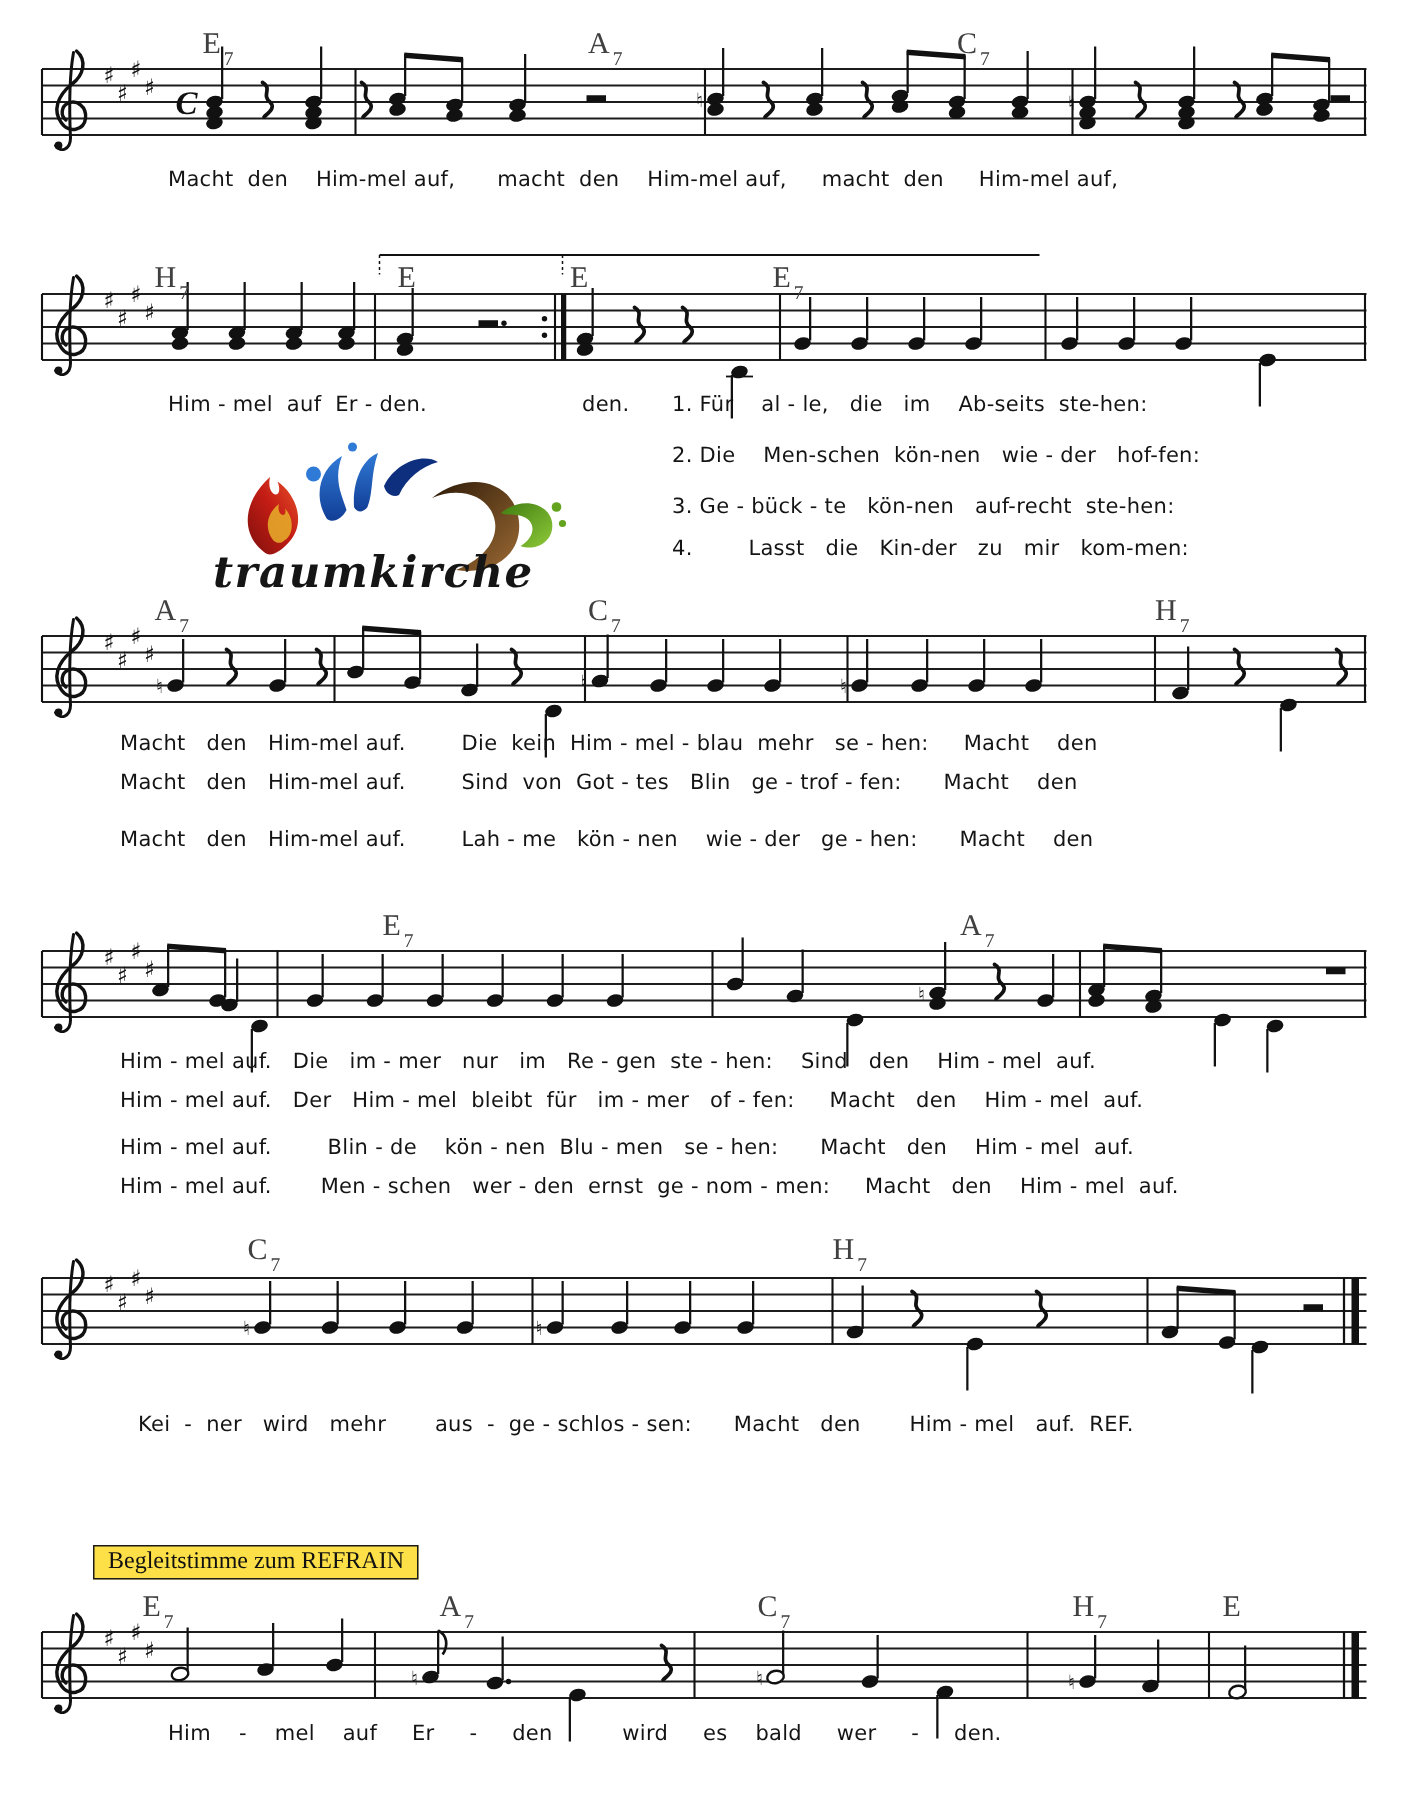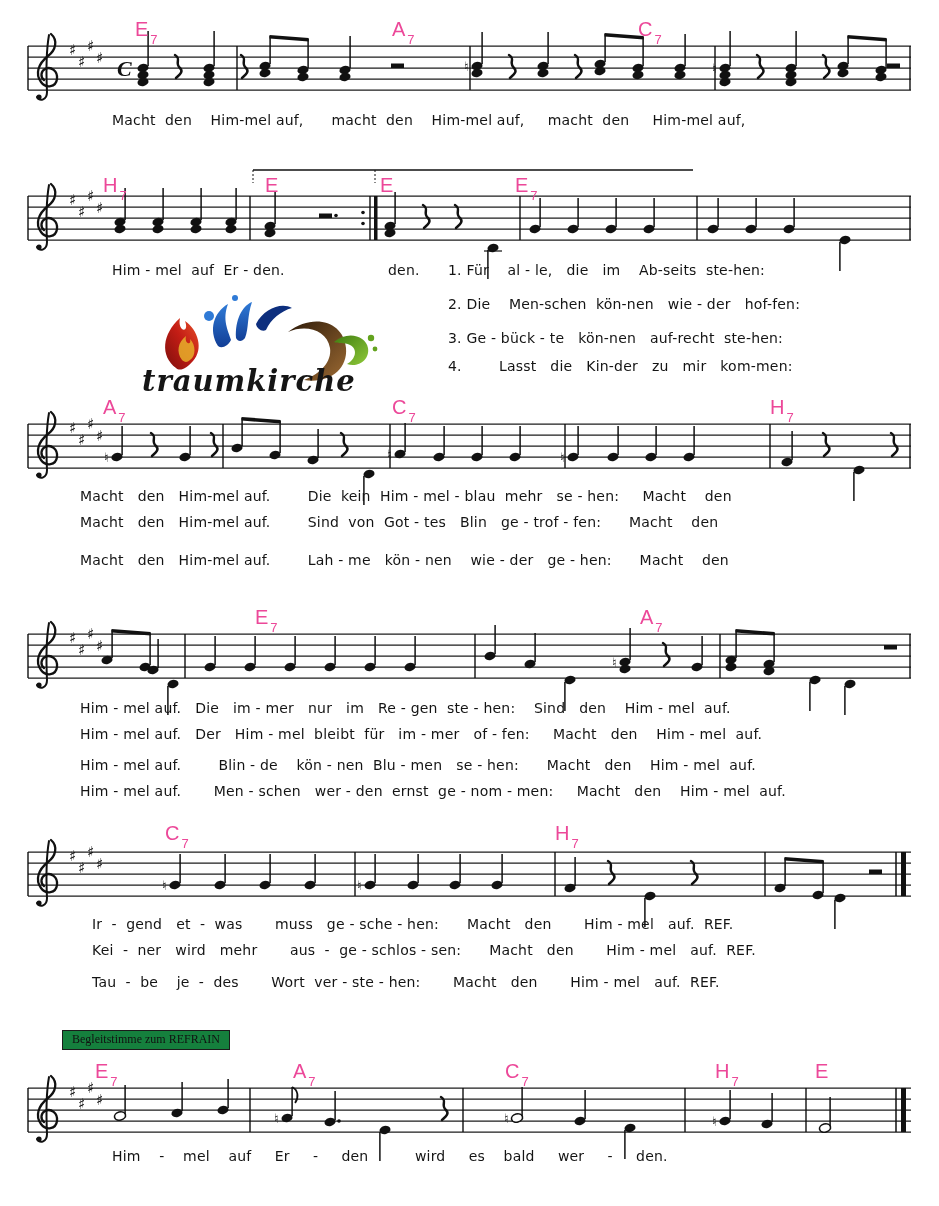--- a/index.html
+++ b/index.html
@@ -1,24 +1,24 @@
 <!DOCTYPE html>
 <html><head>
 <meta charset="utf-8">
 <style>
   html,body{margin:0;padding:0;background:#ffffff;}
   #page{position:relative;width:939px;height:1206px;background:#ffffff;overflow:hidden;
         font-family:"DejaVu Sans",sans-serif;color:#141414;}
   .sysvg{position:absolute;left:25px;width:890px;height:120px;}
-  .chord{position:absolute;font-size:20px;color:#ec4899;letter-spacing:1px;
-         font-family:Liberation Sans, sans-serif;}
+  .chord{position:absolute;font-size:20px;color:#404040;letter-spacing:1px;
+         font-family:Liberation Serif, serif;}
   .chord sub{font-size:13px;position:relative;top:3px;left:1px;}
   .lyr{position:absolute;font-size:14px;white-space:pre;color:#141414;letter-spacing:0.2px;}
-  .blabel{position:absolute;font-family:"Liberation Serif",serif;font-size:12px;
-          border:1.6px solid #1b1b1b;padding:1px 9px 2px;background:#15803d;color:#111;}
+  .blabel{position:absolute;font-family:"Liberation Serif",serif;font-size:16px;
+          border:1.6px solid #1b1b1b;padding:1px 9px 2px;background:#fde047;color:#111;}
   .logo{position:absolute;left:138px;top:294px;width:240px;height:104px;}
 </style>
 </head>
 <body>
 
 <div id="page">
 
   <svg id="sys1" class="sysvg" style="top:16px" viewBox="0 0 890 120">
       <line x1="3" y1="30" x2="886" y2="30" stroke="#1c1c1c" stroke-width="1.25"></line>
       <line x1="3" y1="41" x2="886" y2="41" stroke="#1c1c1c" stroke-width="1.25"></line>
@@ -431,23 +431,21 @@
 
   <div class="lyr" style="left:80px;top:488px">Macht   den   Him-mel auf.        Die  kein  Him - mel - blau  mehr   se - hen:     Macht    den</div>
   <div class="lyr" style="left:80px;top:514px">Macht   den   Him-mel auf.        Sind  von  Got - tes   Blin   ge - trof - fen:      Macht    den</div>
   <div class="lyr" style="left:80px;top:552px">Macht   den   Him-mel auf.        Lah - me   kön - nen    wie - der   ge - hen:      Macht    den</div>
 
   <div class="lyr" style="left:80px;top:700px">Him - mel auf.   Die   im - mer   nur   im   Re - gen  ste - hen:    Sind   den    Him - mel  auf.</div>
   <div class="lyr" style="left:80px;top:726px">Him - mel auf.   Der   Him - mel  bleibt  für   im - mer   of - fen:     Macht   den    Him - mel  auf.</div>
   <div class="lyr" style="left:80px;top:757px">Him - mel auf.        Blin - de    kön - nen  Blu - men   se - hen:      Macht   den    Him - mel  auf.</div>
   <div class="lyr" style="left:80px;top:783px">Him - mel auf.       Men - schen   wer - den  ernst  ge - nom - men:     Macht   den    Him - mel  auf.</div>
 
-  <div class="lyr" style="left:92px;top:916px">Ir  -  gend   et  -  was       muss   ge - sche - hen:      Macht   den       Him - mel   auf.  REF.</div>
   <div class="lyr" style="left:92px;top:942px">Kei  -  ner   wird   mehr       aus  -  ge - schlos - sen:      Macht   den       Him - mel   auf.  REF.</div>
-  <div class="lyr" style="left:92px;top:974px">Tau  -  be    je  -  des       Wort  ver - ste - hen:       Macht   den       Him - mel   auf.  REF.</div>
 
   <div class="blabel" style="left:62px;top:1030px">Begleitstimme zum REFRAIN</div>
 
   <div class="lyr" style="left:112px;top:1148px">Him    -    mel    auf     Er     -     den          wird     es    bald     wer     -     den.</div>
 
   <svg class="logo" viewBox="0 0 240 104">
     <defs>
       <linearGradient id="gRed" x1="0" y1="1" x2="1" y2="0">
         <stop offset="0" stop-color="#7e0f0c"></stop>
           <stop offset="0.55" stop-color="#c41d15"></stop>

